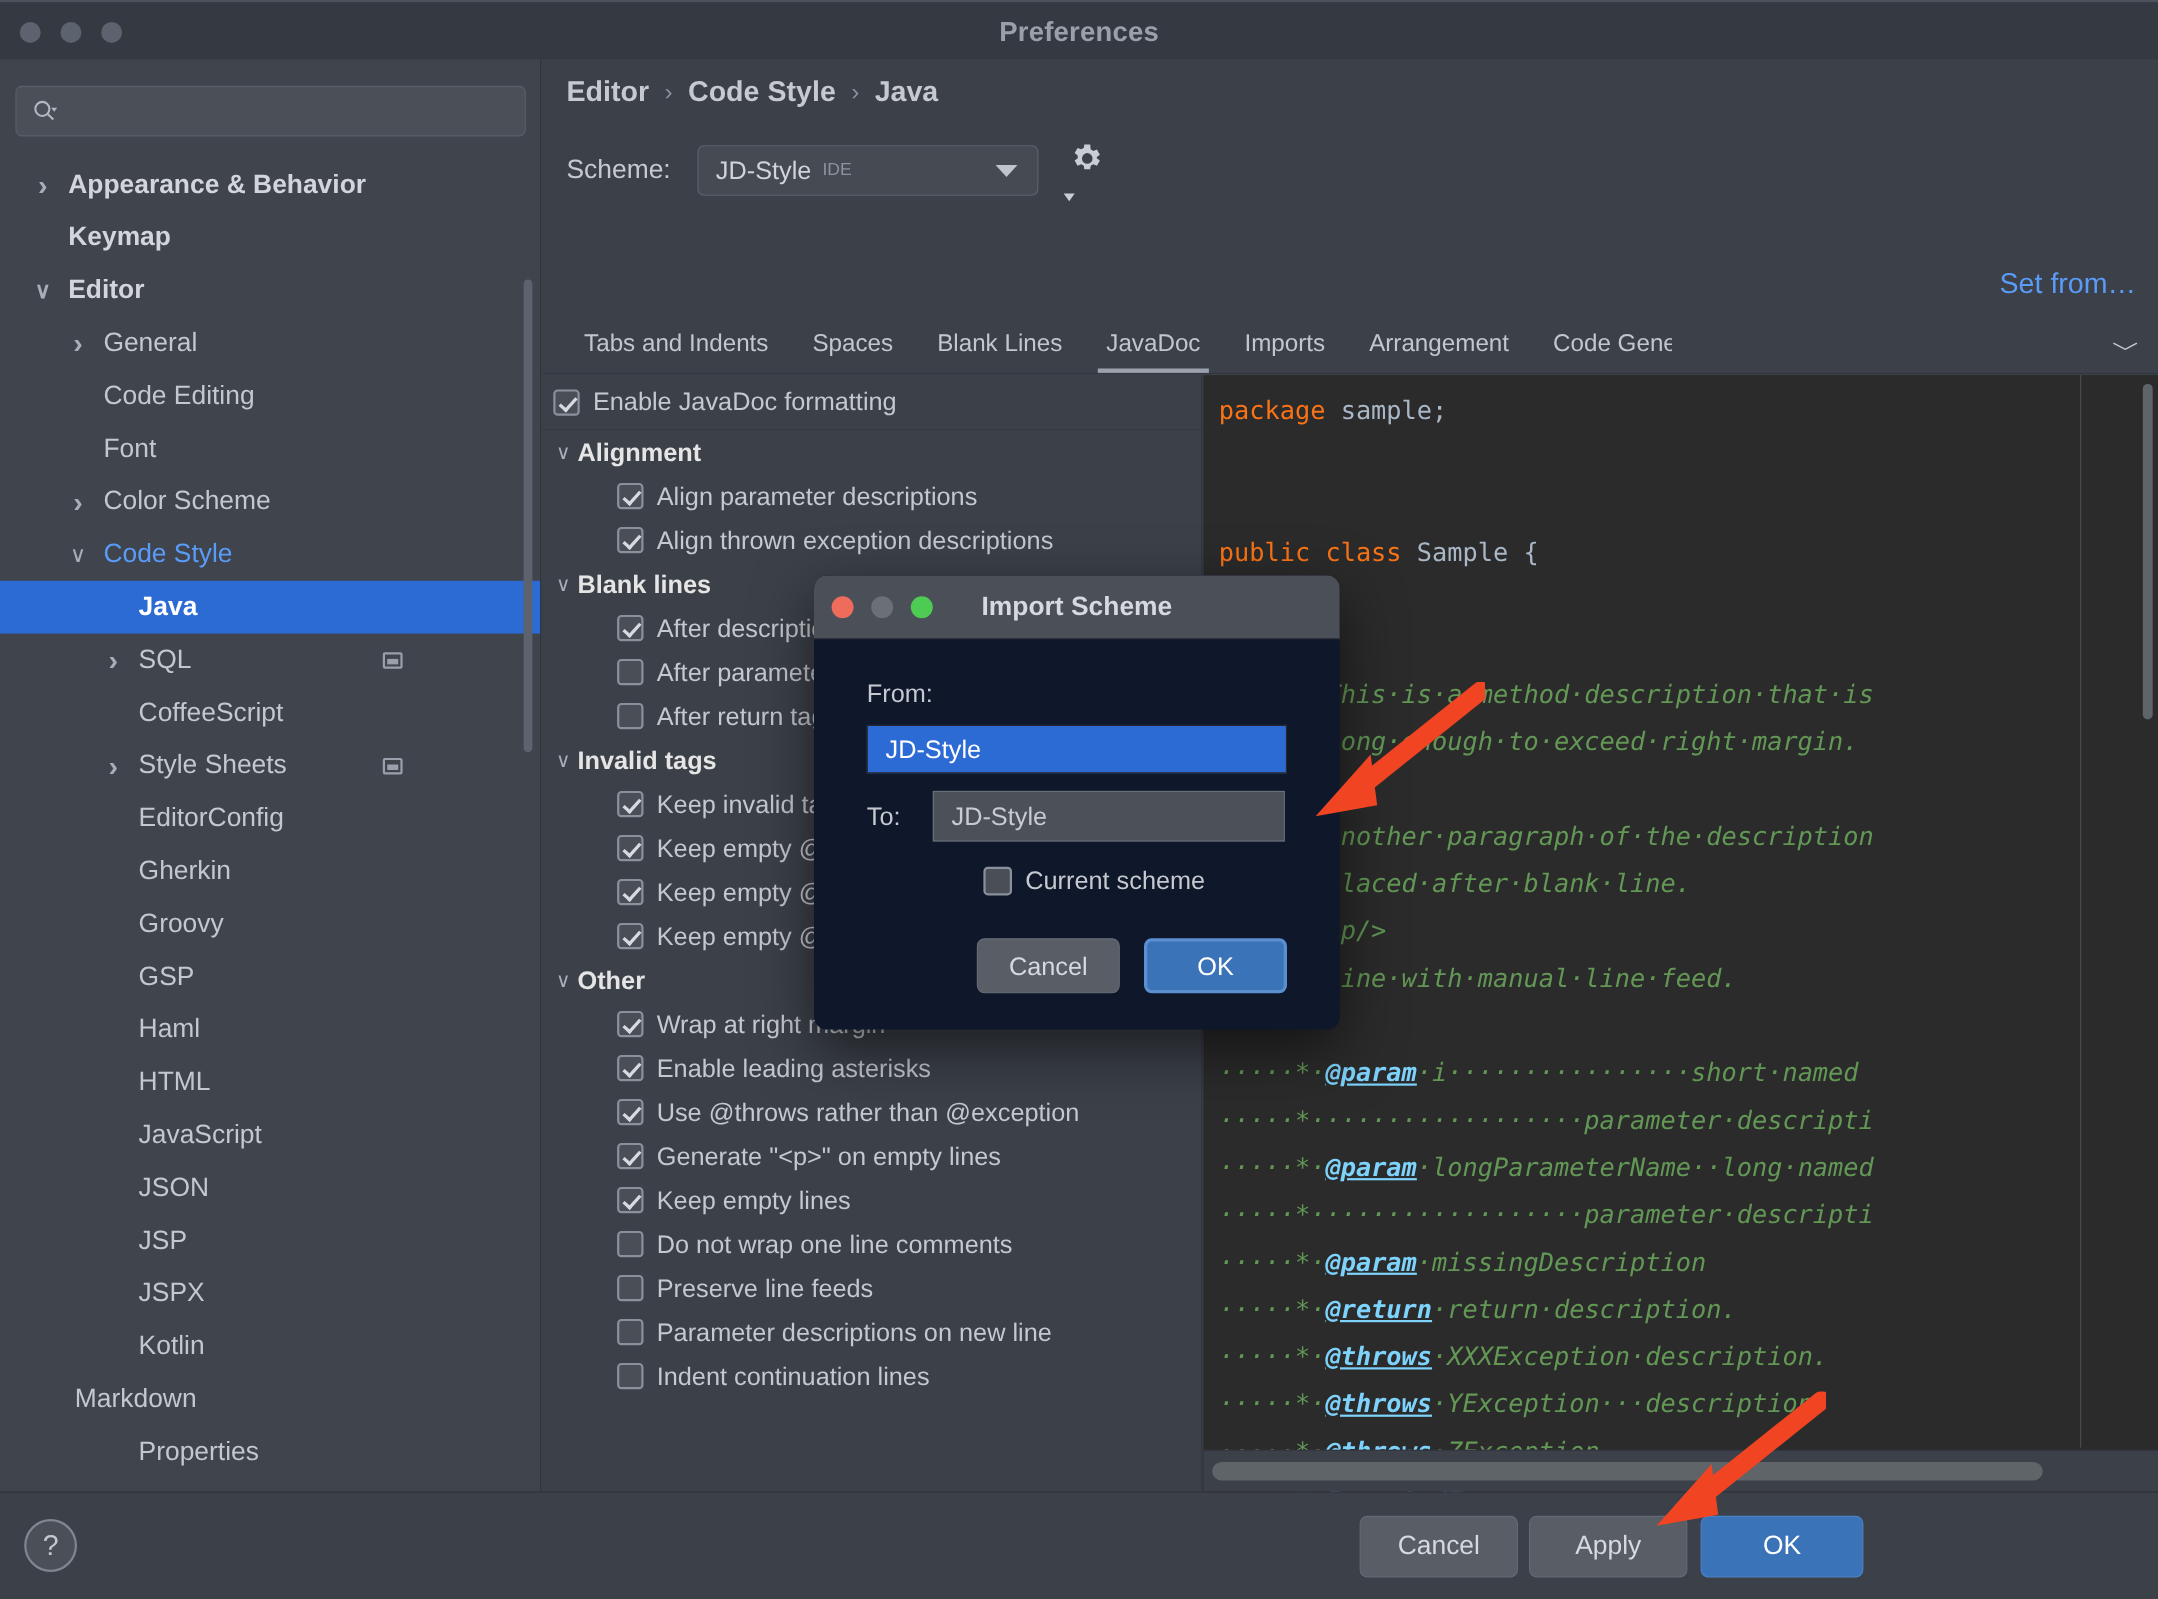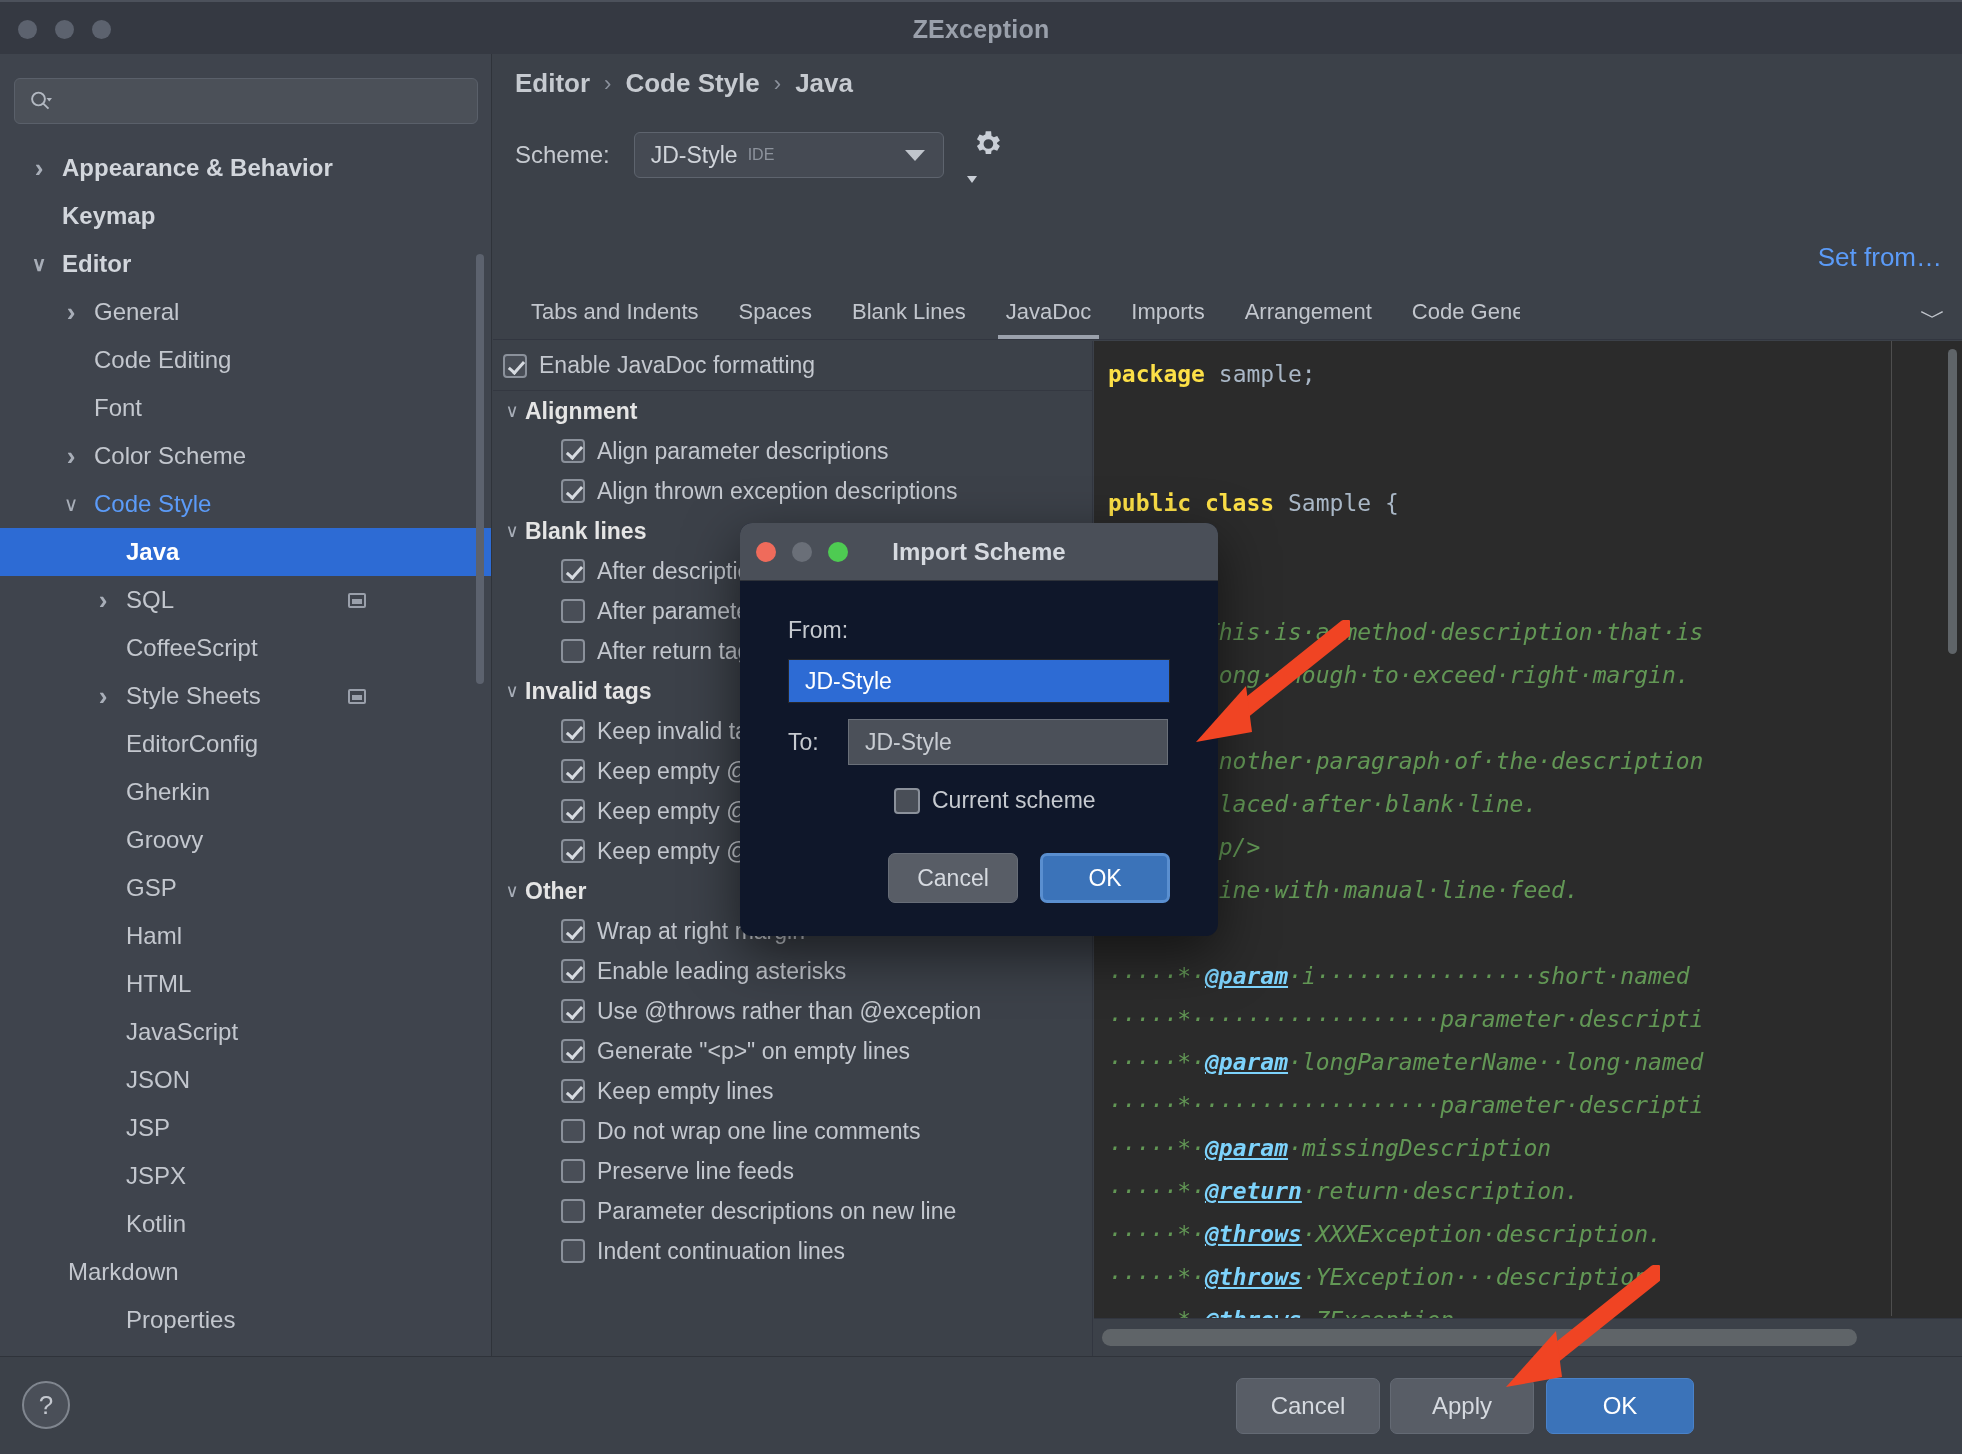--- a/index.html
+++ b/index.html
@@ -202,21 +202,21 @@
     background: #2b2b2b;
     overflow: hidden;
   }
   .code {
     position: absolute; left: 14px; top: 12px;
     font-family: "DejaVu Sans Mono", monospace;
     font-size: 23px; line-height: 43px;
     white-space: pre;
     color: #a9b7c6;
   }
-  .code .kw { color: #fde047; font-weight: bold; }
+  .code .kw { color: #f97316; }
   .code .id { color: #a9b7c6; }
   .code .jd { color: #629755; font-style: italic; }
   .code .tag { color: #7dd3fc; font-style: italic; text-decoration: underline; font-weight: bold; }
   .right-margin {
     position: absolute; left: 797px; top: 0; width: 1px; height: 975px;
     background: #4e4e4e;
   }
   .pv-vscroll {
     position: absolute; right: 5px; top: 8px; width: 9px; height: 305px;
     border-radius: 5px; background: #5f6468;
@@ -318,21 +318,21 @@
 <body>
 
 <div id="root">
 
   <div class="titlebar">
     <div class="traffic">
       <span class="dot"></span>
       <span class="dot"></span>
       <span class="dot"></span>
     </div>
-    <div class="titlebar-title">ZException</div>
+    <div class="titlebar-title">Preferences</div>
   </div>
 
   <div class="sidebar">
     <div class="search-wrap">
       <div class="search-box">
         <span class="search-icon">
           <svg width="24" height="24" viewBox="0 0 24 24">
             <circle cx="9.5" cy="9" r="6.4" fill="none" stroke="#b2b8c1" stroke-width="1.9"></circle>
             <line x1="14.3" y1="13.6" x2="19.5" y2="18.6" stroke="#b2b8c1" stroke-width="1.9"></line>
             <polygon points="17.5,8 23,8 20.25,11.6" fill="#b2b8c1"></polygon>

